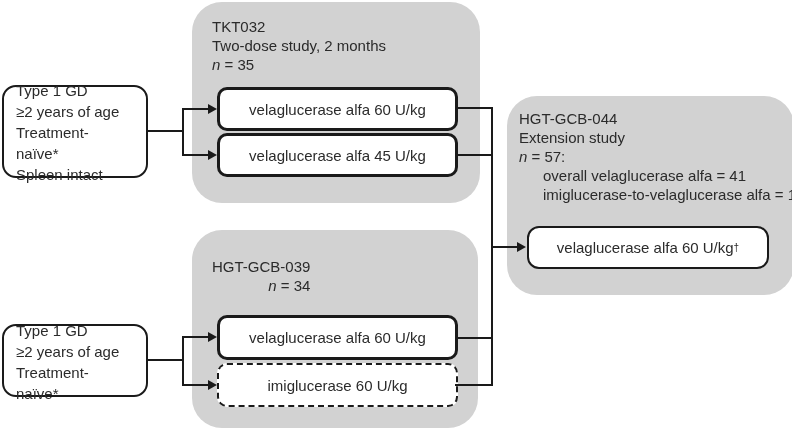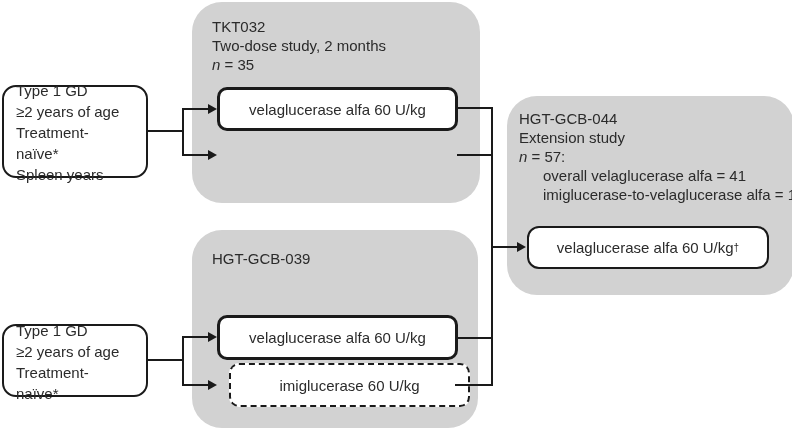--- a/index.html
+++ b/index.html
@@ -49,47 +49,49 @@
   <div class="container" style="left:192px;top:2px;width:288px;height:201px;"></div>
   <div class="container" style="left:192px;top:230px;width:286px;height:198px;"></div>
   <div class="container" style="left:507px;top:96px;width:287px;height:199px;"></div>
 
   <div class="ctitle" style="left:212px;top:17px;">
     <div>TKT032</div>
     <div>Two-dose study, 2 months</div>
     <div><span class="it">n</span><span> = 35</span></div>
   </div>
 
-  <div class="ctitle" style="left:212px;top:249px;text-align:right;">
+  <div class="ctitle" style="left:212px;top:257px;text-align:right;">
     <div>HGT-GCB-039</div>
+    <div><span class="it">n</span><span> = 34</span></div>
   </div>
 
   <div class="ctitle" style="left:519px;top:109px;">
     <div>HGT-GCB-044</div>
     <div>Extension study</div>
     <div><span class="it">n</span><span> = 57:</span></div>
     <div class="indent">overall velaglucerase alfa = 41</div>
     <div class="indent">imiglucerase-to-velaglucerase alfa = 16</div>
   </div>
 
   <div class="crit" style="top:85px;height:93px;">
     <div>Type 1 GD</div>
     <div>≥2 years of age</div>
     <div>Treatment-naïve*</div>
-    <div>Spleen years</div>
+    <div>Spleen intact</div>
   </div>
   <div class="crit" style="top:324px;height:73px;">
     <div>Type 1 GD</div>
     <div>≥2 years of age</div>
     <div>Treatment-naïve*</div>
   </div>
 
   <div class="arm" style="top:87px;">velaglucerase alfa 60 U/kg</div>
+  <div class="arm" style="top:133px;">velaglucerase alfa 45 U/kg</div>
   <div class="arm" style="top:315px;height:45px;">velaglucerase alfa 60 U/kg</div>
-  <div class="arm dashed" style="top:363px;margin-left:12px;">imiglucerase 60 U/kg</div>
+  <div class="arm dashed" style="top:363px;">imiglucerase 60 U/kg</div>
   <div class="ext">
     <span>velaglucerase alfa 60 U/kg</span>
       <sup>†</sup>
   </div>
 
   <div class="h" style="left:147px;top:130px;width:36px;"></div>
   <div class="v" style="left:182px;top:108px;height:48px;"></div>
   <div class="h" style="left:183px;top:108px;width:25px;"></div>
   <div class="h" style="left:183px;top:154px;width:25px;"></div>
   <div class="arr" style="left:208px;top:104px;"></div>

